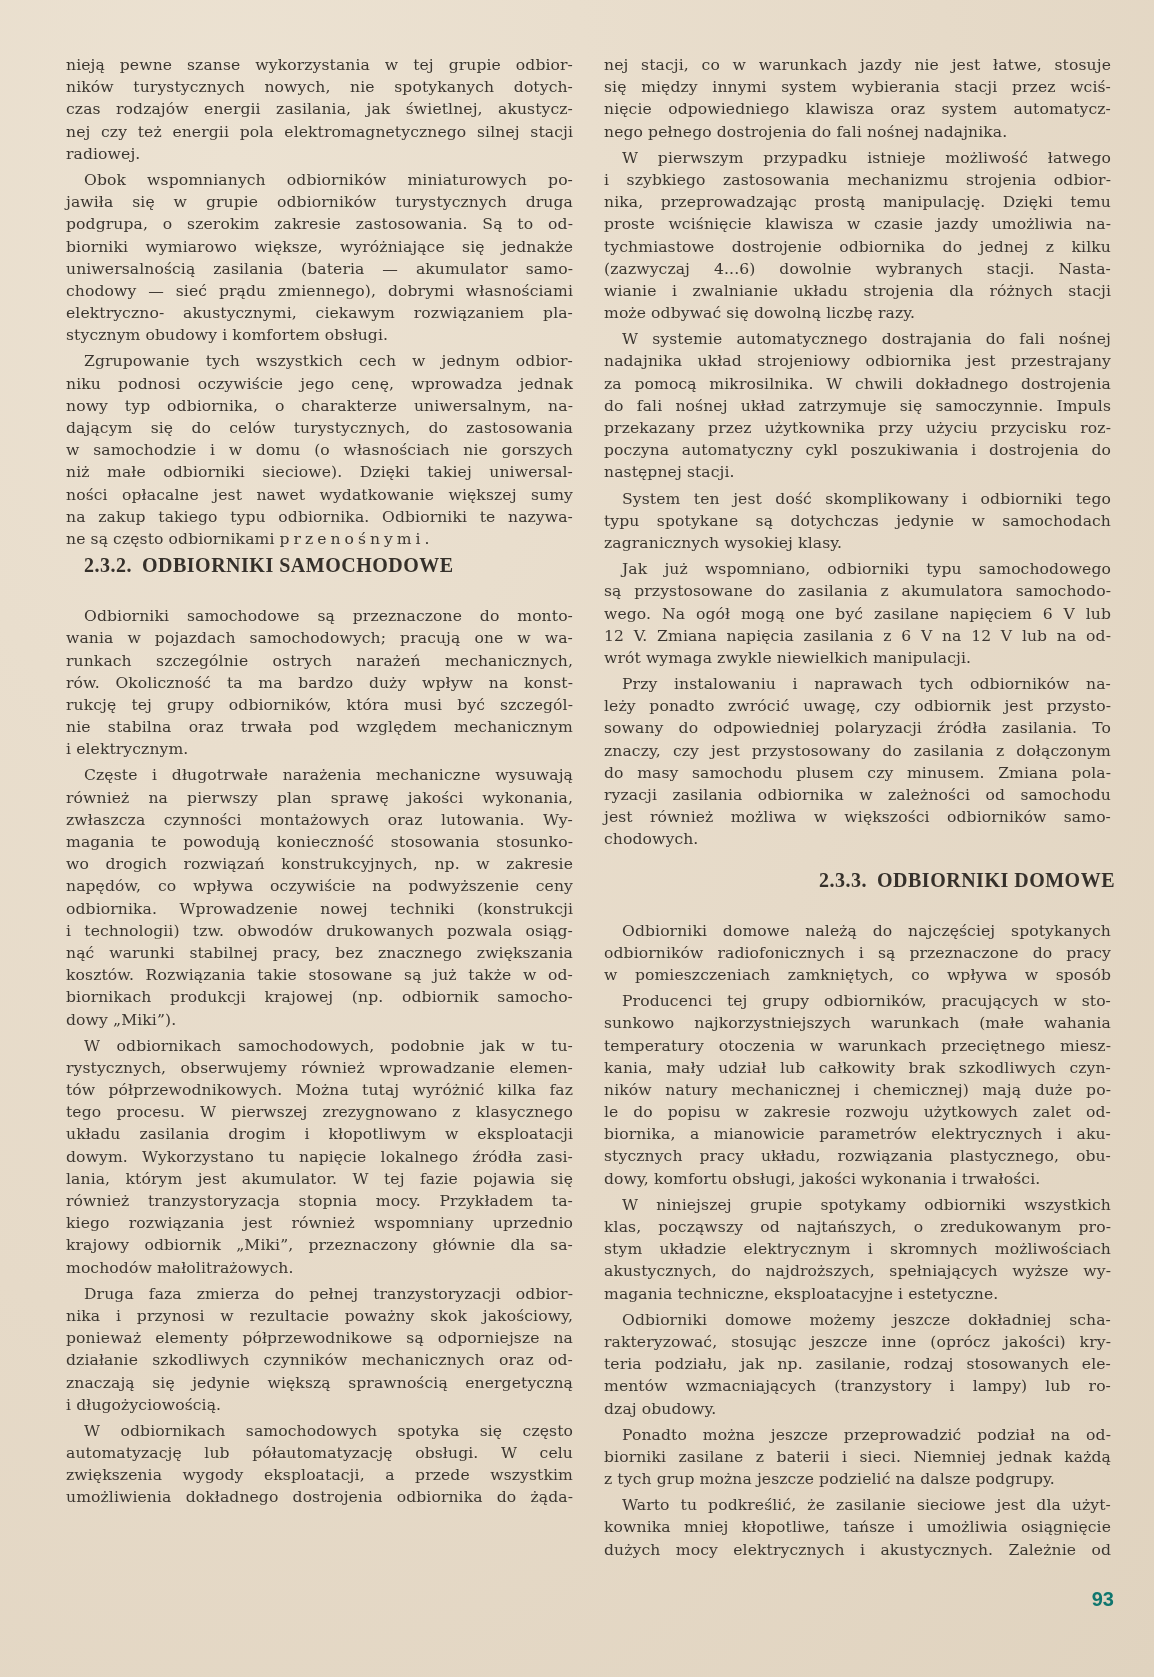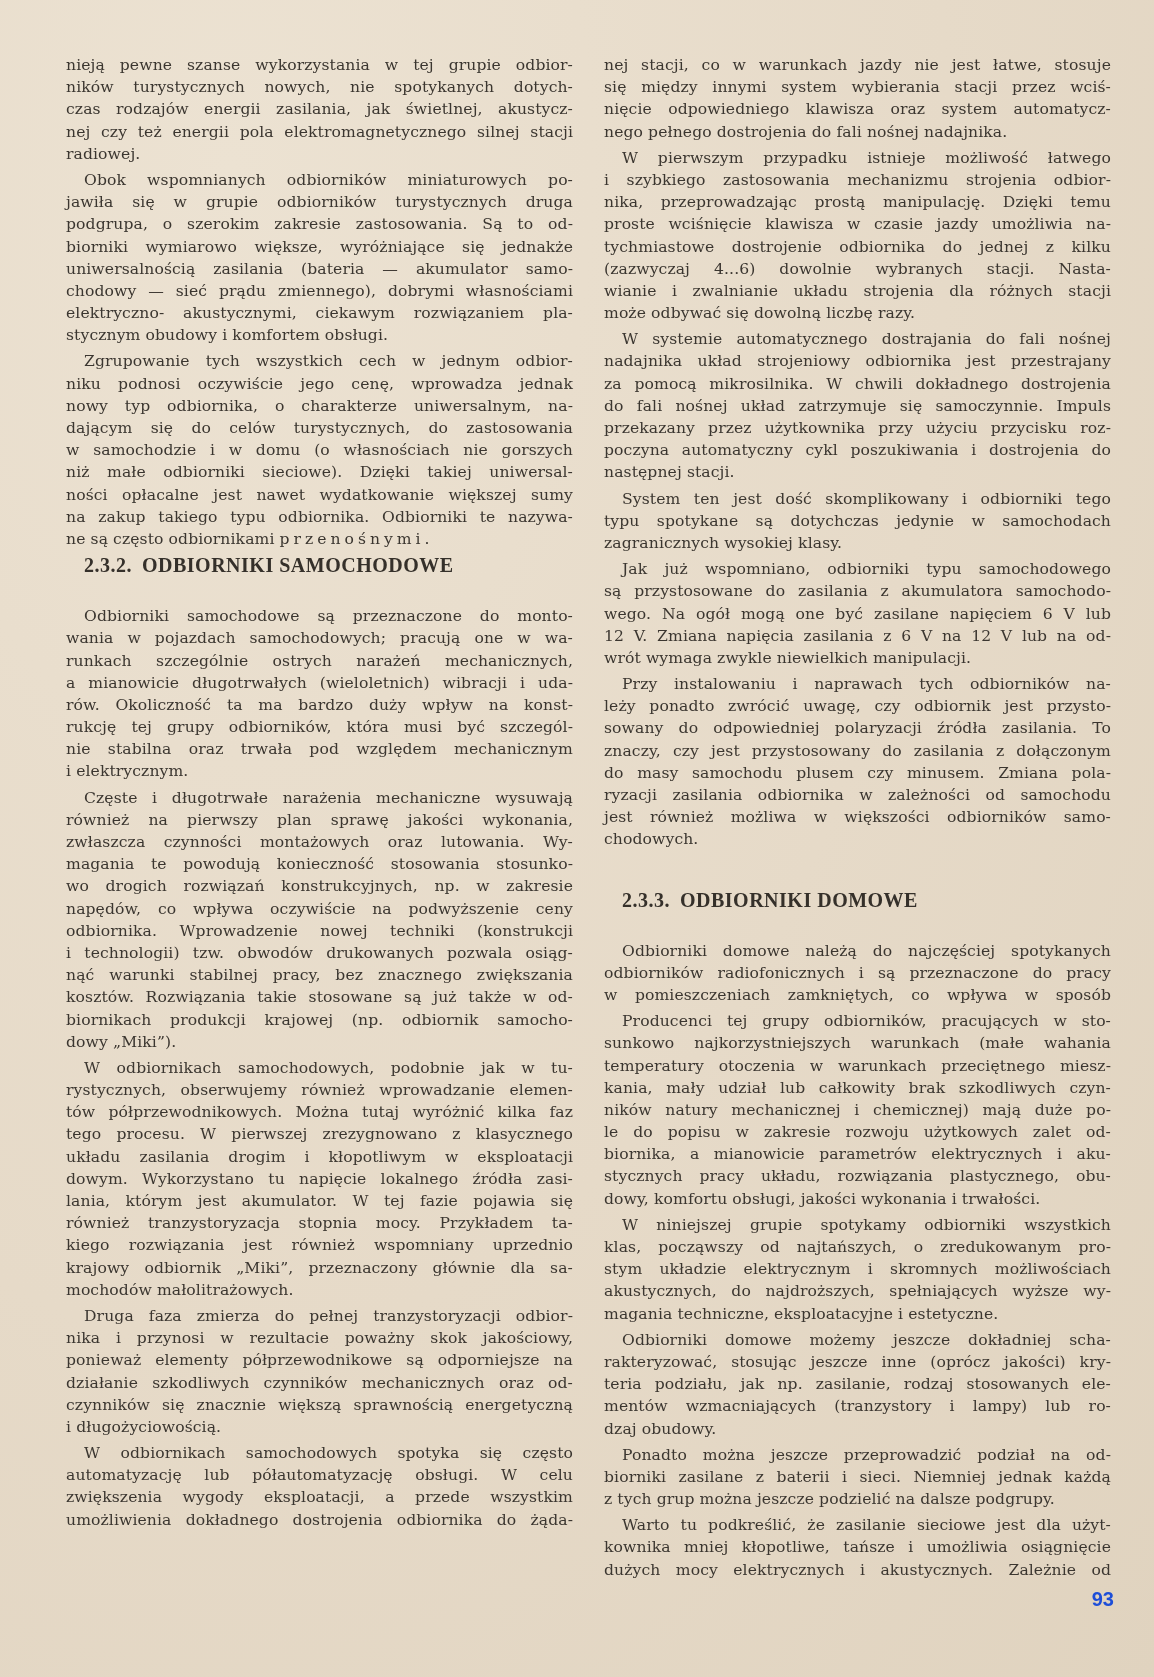--- a/index.html
+++ b/index.html
@@ -35,21 +35,21 @@
     font-size: 20px;
     letter-spacing: 0.5px;
     color: #35302a;
     margin: 0;
     padding-left: 22px;
   }
   .heading .num { margin-right: 10px; }
   .page-number {
     position: absolute; right: 40px; top: 1588px;
     font-family: "Liberation Sans", "DejaVu Sans", sans-serif;
-    font-weight: bold; font-size: 20px; color: #1d4ed8;
+    font-weight: bold; font-size: 20px; color: #0f766e;
   }
 </style>
 </head>
 <body>
 
 <div class="col col-left">
     <p class="para noindent">
       <span class="line first">nieją pewne szanse wykorzystania w tej grupie odbior-</span>
       <span class="line">ników turystycznych nowych, nie spotykanych dotych-</span>
       <span class="line">czas rodzajów energii zasilania, jak świetlnej, akustycz-</span>
@@ -75,21 +75,20 @@
       <span class="line">niż małe odbiorniki sieciowe). Dzięki takiej uniwersal-</span>
       <span class="line">ności opłacalne jest nawet wydatkowanie większej sumy</span>
       <span class="line">na zakup takiego typu odbiornika. Odbiorniki te nazywa-</span>
       <span class="line last"><span>ne są często odbiornikami </span><span class="spaced">przenośnymi</span><span>.</span></span>
     </p>
     <h2 class="heading" style="margin-bottom: 28px;"><span class="num">2.3.2.</span><span>ODBIORNIKI SAMOCHODOWE</span></h2>
     <p class="para">
       <span class="line first">Odbiorniki samochodowe są przeznaczone do monto-</span>
       <span class="line">wania w pojazdach samochodowych; pracują one w wa-</span>
       <span class="line">runkach szczególnie ostrych narażeń mechanicznych,</span>
-      <span class="line">a mianowicie długotrwałych (wieloletnich) wibracji i uda-</span>
       <span class="line">rów. Okoliczność ta ma bardzo duży wpływ na konst-</span>
       <span class="line">rukcję tej grupy odbiorników, która musi być szczegól-</span>
       <span class="line">nie stabilna oraz trwała pod względem mechanicznym</span>
       <span class="line last">i elektrycznym.</span>
     </p>
     <p class="para">
       <span class="line first">Częste i długotrwałe narażenia mechaniczne wysuwają</span>
       <span class="line">również na pierwszy plan sprawę jakości wykonania,</span>
       <span class="line">zwłaszcza czynności montażowych oraz lutowania. Wy-</span>
       <span class="line">magania te powodują konieczność stosowania stosunko-</span>
@@ -113,21 +112,21 @@
       <span class="line">również tranzystoryzacja stopnia mocy. Przykładem ta-</span>
       <span class="line">kiego rozwiązania jest również wspomniany uprzednio</span>
       <span class="line">krajowy odbiornik „Miki”, przeznaczony głównie dla sa-</span>
       <span class="line last">mochodów małolitrażowych.</span>
     </p>
     <p class="para">
       <span class="line first">Druga faza zmierza do pełnej tranzystoryzacji odbior-</span>
       <span class="line">nika i przynosi w rezultacie poważny skok jakościowy,</span>
       <span class="line">ponieważ elementy półprzewodnikowe są odporniejsze na</span>
       <span class="line">działanie szkodliwych czynników mechanicznych oraz od-</span>
-      <span class="line">czynników się znacznie większą sprawnością energetyczną</span>
+      <span class="line">znaczają się jedynie większą sprawnością energetyczną</span>
       <span class="line last">i długożyciowością.</span>
     </p>
     <p class="para">
       <span class="line first">W odbiornikach samochodowych spotyka się często</span>
       <span class="line">automatyzację lub półautomatyzację obsługi. W celu</span>
       <span class="line">zwiększenia wygody eksploatacji, a przede wszystkim</span>
       <span class="line">umożliwienia dokładnego dostrojenia odbiornika do żąda-</span>
     </p>
   </div>
 <div class="col col-right">
@@ -171,21 +170,21 @@
     <p class="para">
       <span class="line first">Przy instalowaniu i naprawach tych odbiorników na-</span>
       <span class="line">leży ponadto zwrócić uwagę, czy odbiornik jest przysto-</span>
       <span class="line">sowany do odpowiedniej polaryzacji źródła zasilania. To</span>
       <span class="line">znaczy, czy jest przystosowany do zasilania z dołączonym</span>
       <span class="line">do masy samochodu plusem czy minusem. Zmiana pola-</span>
       <span class="line">ryzacji zasilania odbiornika w zależności od samochodu</span>
       <span class="line">jest również możliwa w większości odbiorników samo-</span>
       <span class="line last">chodowych.</span>
     </p>
-    <h2 class="heading" style="margin-top: 38px; margin-bottom: 28px;"><span class="num">2.3.3.</span><span>ODBIORNIKI DOMOWE</span></h2>
+    <h2 class="heading" style="margin-top: 18px; margin-bottom: 28px; text-align: right;"><span class="num">2.3.3.</span><span>ODBIORNIKI DOMOWE</span></h2>
     <p class="para">
       <span class="line first">Odbiorniki domowe należą do najczęściej spotykanych</span>
       <span class="line">odbiorników radiofonicznych i są przeznaczone do pracy</span>
       <span class="line">w pomieszczeniach zamkniętych, co wpływa w sposób</span>
     </p>
     <p class="para">
       <span class="line first">Producenci tej grupy odbiorników, pracujących w sto-</span>
       <span class="line">sunkowo najkorzystniejszych warunkach (małe wahania</span>
       <span class="line">temperatury otoczenia w warunkach przeciętnego miesz-</span>
       <span class="line">kania, mały udział lub całkowity brak szkodliwych czyn-</span>

